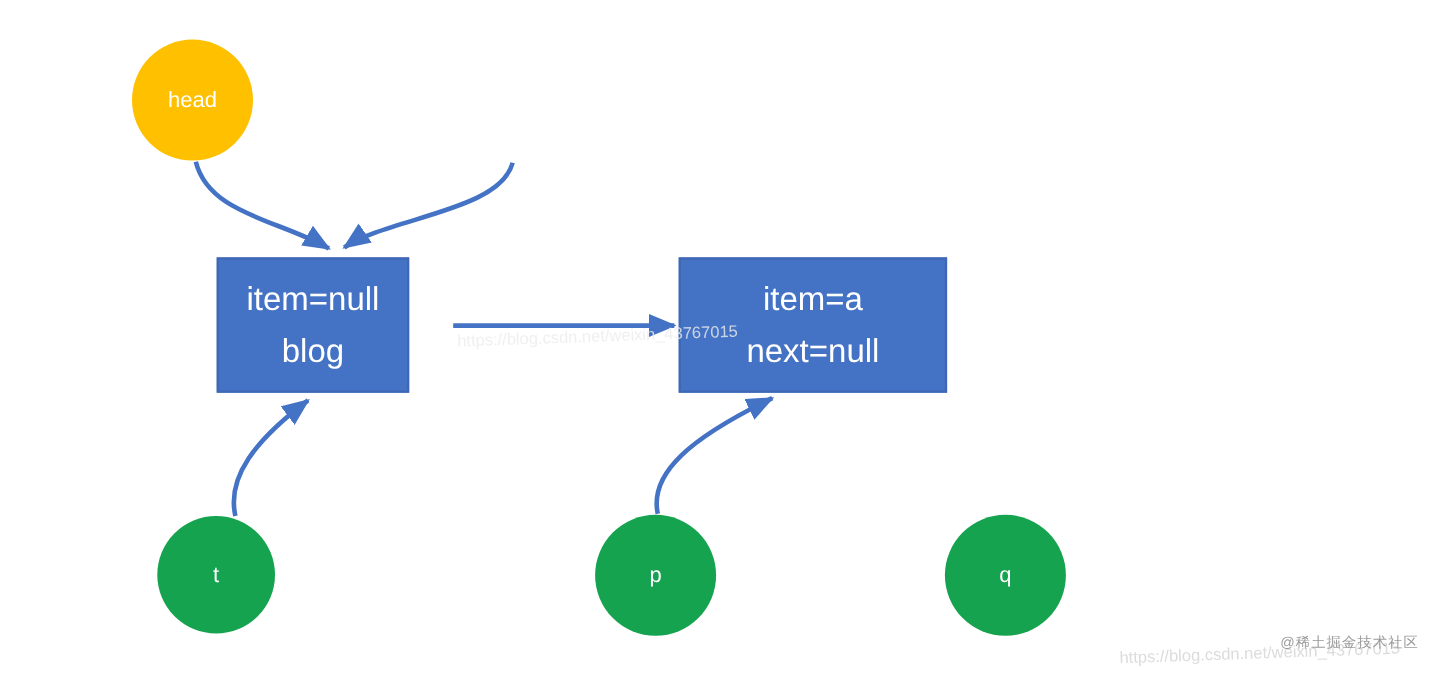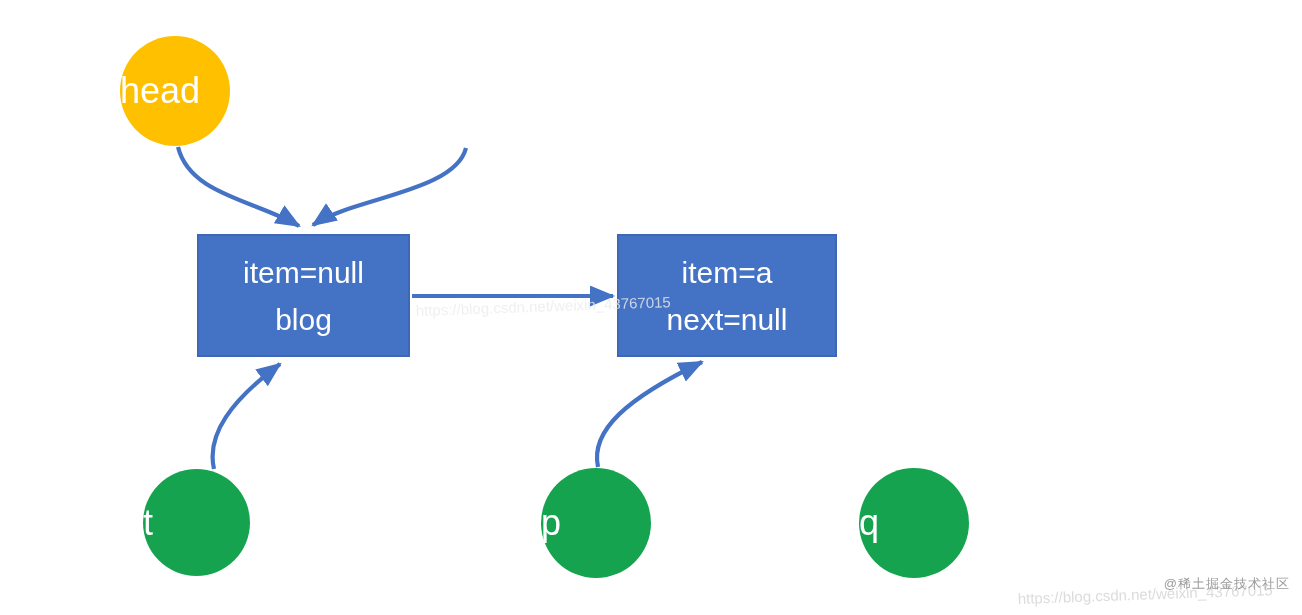--- a/index.html
+++ b/index.html
@@ -27,23 +27,23 @@
   }
   .edges-layer path.edge{
     stroke:var(--arrow);
     stroke-width:4.2;
     fill:none;
   }
   .arrowhead-shape{fill:var(--arrow);}
   .pointer-circle{
     position:absolute;
     border-radius:50%;
-    display:flex;align-items:center;
+    display:flex;align-items:center;justify-content:center;
     color:#fff;
-    font-size:36px;
+    font-size:20px;
     line-height:1;
     user-select:none;
   }
   .pointer-circle.top{background:var(--pointer-top);}
   .pointer-circle.bottom{background:var(--pointer-bottom);}
   .list-node{
     position:absolute;
     background:var(--node-fill);
     border:2px solid var(--node-border);
     box-sizing:border-box;
@@ -96,25 +96,25 @@
     <path class="edge" d="M 466 148 C 455 192, 352 198, 313 225" marker-end="url(#ah)"></path>
     <path class="edge" d="M 412 296 L 613 296" marker-end="url(#ah)"></path>
     <path class="edge" d="M 214 469 C 206 434, 232 400, 280 364" marker-end="url(#ah)"></path>
     <path class="edge" d="M 598 467 C 590 430, 628 398, 702 362" marker-end="url(#ah)"></path>
   </svg>
 
   <div class="pointer-circle top" style="left:120px;top:36px;width:110px;height:110px;">
     <span>head</span>
   </div>
 
-  <div class="list-node" style="left:197px;top:234px;width:213px;height:123px;">
+  <div class="list-node" style="left:197px;top:234px;width:175px;height:123px;">
     <div>item=null</div>
     <div>blog</div>
   </div>
-  <div class="list-node" style="left:617px;top:234px;width:220px;height:123px;">
+  <div class="list-node" style="left:617px;top:234px;width:244px;height:123px;">
     <div>item=a</div>
     <div>next=null</div>
   </div>
 
   <div class="pointer-circle bottom" style="left:143px;top:469px;width:107px;height:107px;">
     <span>t</span>
   </div>
   <div class="pointer-circle bottom" style="left:541px;top:468px;width:110px;height:110px;">
     <span>p</span>
   </div>

